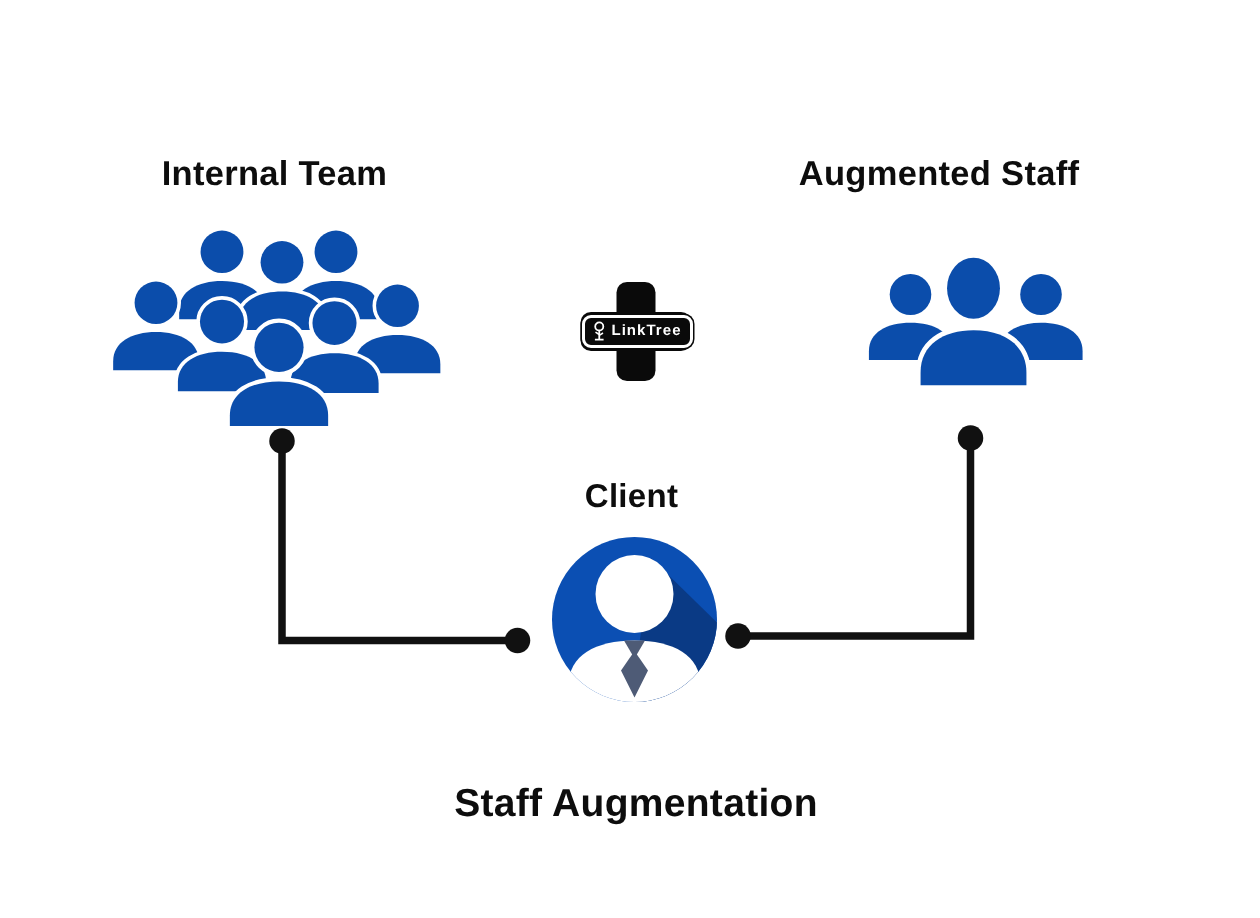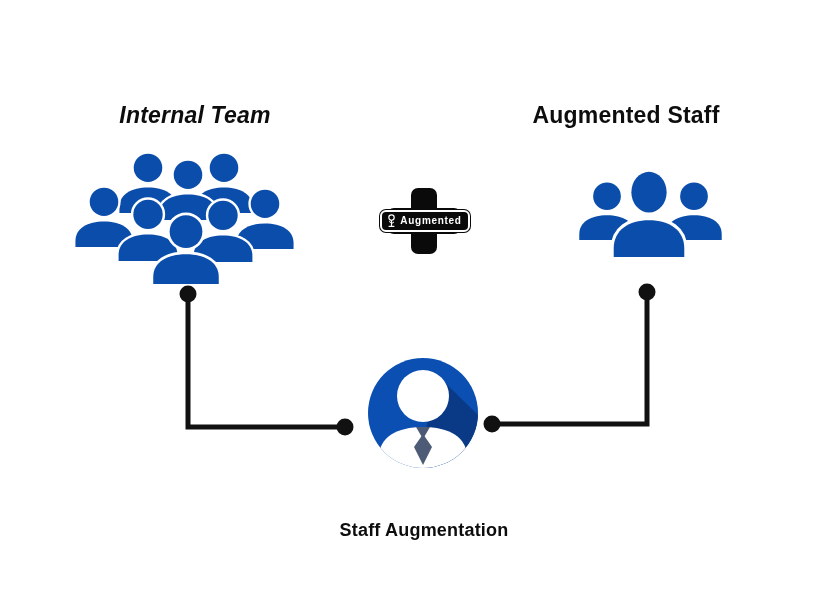--- a/index.html
+++ b/index.html
@@ -10,21 +10,21 @@
     position:relative;overflow:hidden;
   }
   .canvas{position:absolute;inset:0;}
   .label{
     position:absolute;text-align:center;
     font-weight:bold;color:var(--text-black,#0d0d0d);
     letter-spacing:.2px;
   }
   .label.team{font-size:23px;}
   .label.client{font-size:22px;}
-  .label.main-title{font-size:18px;}
+  .label.main-title{font-size:26px;}
   .icon-box{position:absolute;}
   .icon-box svg{overflow:visible;display:block;}
   .badge{
     position:absolute;left:385px;top:210px;width:80px;
     display:flex;justify-content:center;
   }
   .badge-pill{
     background:#0a0a0a;border:2px solid #fff;border-radius:6px;
     display:flex;align-items:center;gap:3px;
     padding:2px 6px 2px 4px;box-shadow:0 0 0 1px #0a0a0a;
@@ -33,22 +33,23 @@
     color:#fff;font-size:10px;font-weight:bold;letter-spacing:.7px;
     white-space:nowrap;line-height:12px;
   }
   .person{paint-order:stroke;}
 </style>
 </head>
 <body>
 
 <div class="canvas">
 
-  <div class="label team" style="left:75px;top:102px;width:240px;font-style:italic;">Internal Team</div>
+  <div class="label team" style="left:63px;top:102px;width:240px;">Internal Team</div>
   <div class="label team" style="left:506px;top:102px;width:240px;">Augmented Staff</div>
+  <div class="label client" style="left:341px;top:318px;width:160px;">Client</div>
   <div class="label main-title" style="left:274px;top:520px;width:300px;">Staff Augmentation</div>
 
   <svg width="0" height="0" style="position:absolute" aria-hidden="true">
     <symbol id="person" viewBox="0 0 100 92" preserveAspectRatio="none">
       <circle class="person" cx="50" cy="25" r="21" fill="var(--people-blue)" stroke="#fff" stroke-width="7"></circle>
       <path class="person" d="M8,92 L8,83 C8,64 26,54 50,54 C74,54 92,64 92,83 L92,92 Z" fill="var(--people-blue)" stroke="#fff" stroke-width="7"></path>
     </symbol>
   </svg>
 
   <div class="icon-box" style="left:70px;top:146px;width:242px;height:142px;">
@@ -81,21 +82,21 @@
 
   <div class="badge">
     <div class="badge-pill">
       <svg width="11" height="14" viewBox="0 0 11 14">
         <circle cx="5.5" cy="3.6" r="2.7" fill="none" stroke="#fff" stroke-width="1.2"></circle>
         <line x1="5.5" y1="6.3" x2="5.5" y2="12" stroke="#fff" stroke-width="1.2"></line>
         <line x1="5.5" y1="9" x2="3" y2="7.4" stroke="#fff" stroke-width="1"></line>
         <line x1="5.5" y1="9.6" x2="8" y2="8" stroke="#fff" stroke-width="1"></line>
         <line x1="2.6" y1="12.4" x2="8.4" y2="12.4" stroke="#fff" stroke-width="1.2"></line>
       </svg>
-      <span>Augmented</span>
+      <span>LinkTree</span>
     </div>
   </div>
 
   <svg class="icon-box" style="left:0;top:0;" width="840" height="612" viewBox="0 0 840 612">
     <polyline points="188,294 188,427 345,427" fill="none" stroke="var(--line-black)" stroke-width="5"></polyline>
     <polyline points="647,292 647,424 492,424" fill="none" stroke="var(--line-black)" stroke-width="5"></polyline>
     <circle cx="188" cy="294" r="8.5" fill="var(--line-black)"></circle>
     <circle cx="345" cy="427" r="8.5" fill="var(--line-black)"></circle>
     <circle cx="647" cy="292" r="8.5" fill="var(--line-black)"></circle>
     <circle cx="492" cy="424" r="8.5" fill="var(--line-black)"></circle>

